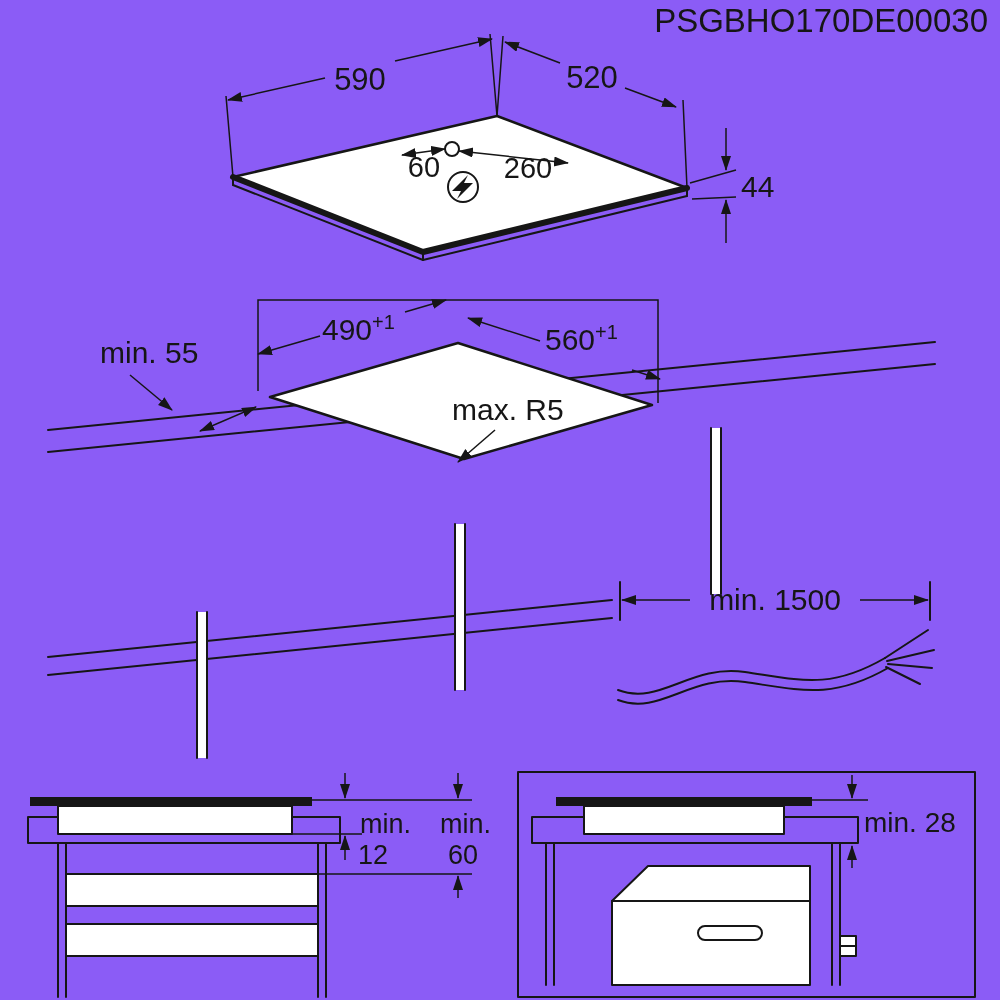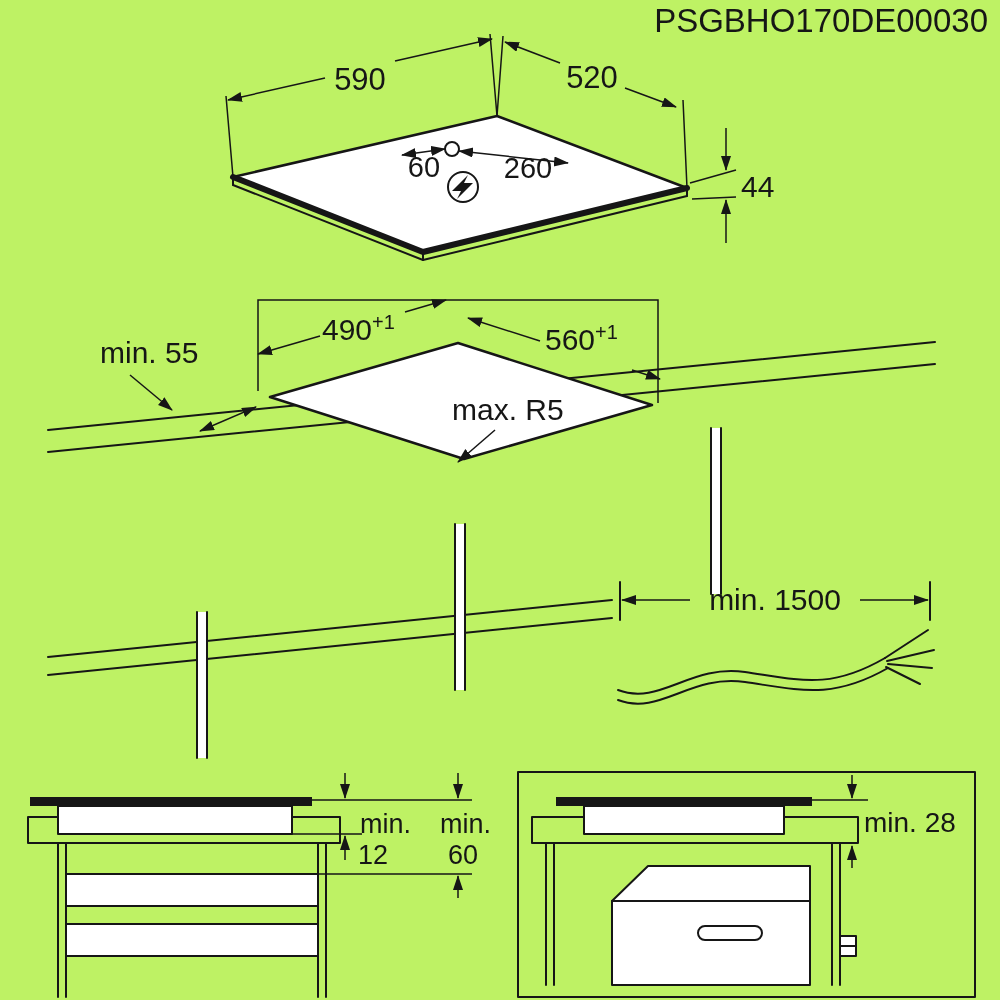--- a/index.html
+++ b/index.html
@@ -1,16 +1,16 @@
 <!DOCTYPE html>
 <html><head>
 <meta charset="utf-8">
 <style>
   html,body { margin:0; padding:0; background:#ffffff; }
-  .canvas { position:relative; width:1000px; height:1000px; background:#bef264; overflow:hidden; }
+  .canvas { position:relative; width:1000px; height:1000px; background:#8b5cf6; overflow:hidden; }
   svg { position:absolute; left:0; top:0; }
   svg text {
     font-family:"Liberation Sans","DejaVu Sans",sans-serif;
     fill:#161616;
   }
   .ln   { stroke:#161616; stroke-width:2;   fill:none; stroke-linecap:round; stroke-linejoin:round; }
   .ln25 { stroke:#161616; stroke-width:2.5; fill:none; stroke-linejoin:round; }
   .thick{ stroke:#161616; stroke-width:6;   fill:none; stroke-linecap:round; stroke-linejoin:round; }
   .thin { stroke:#161616; stroke-width:1.5; fill:none; }
   .wfill{ fill:#ffffff; }

